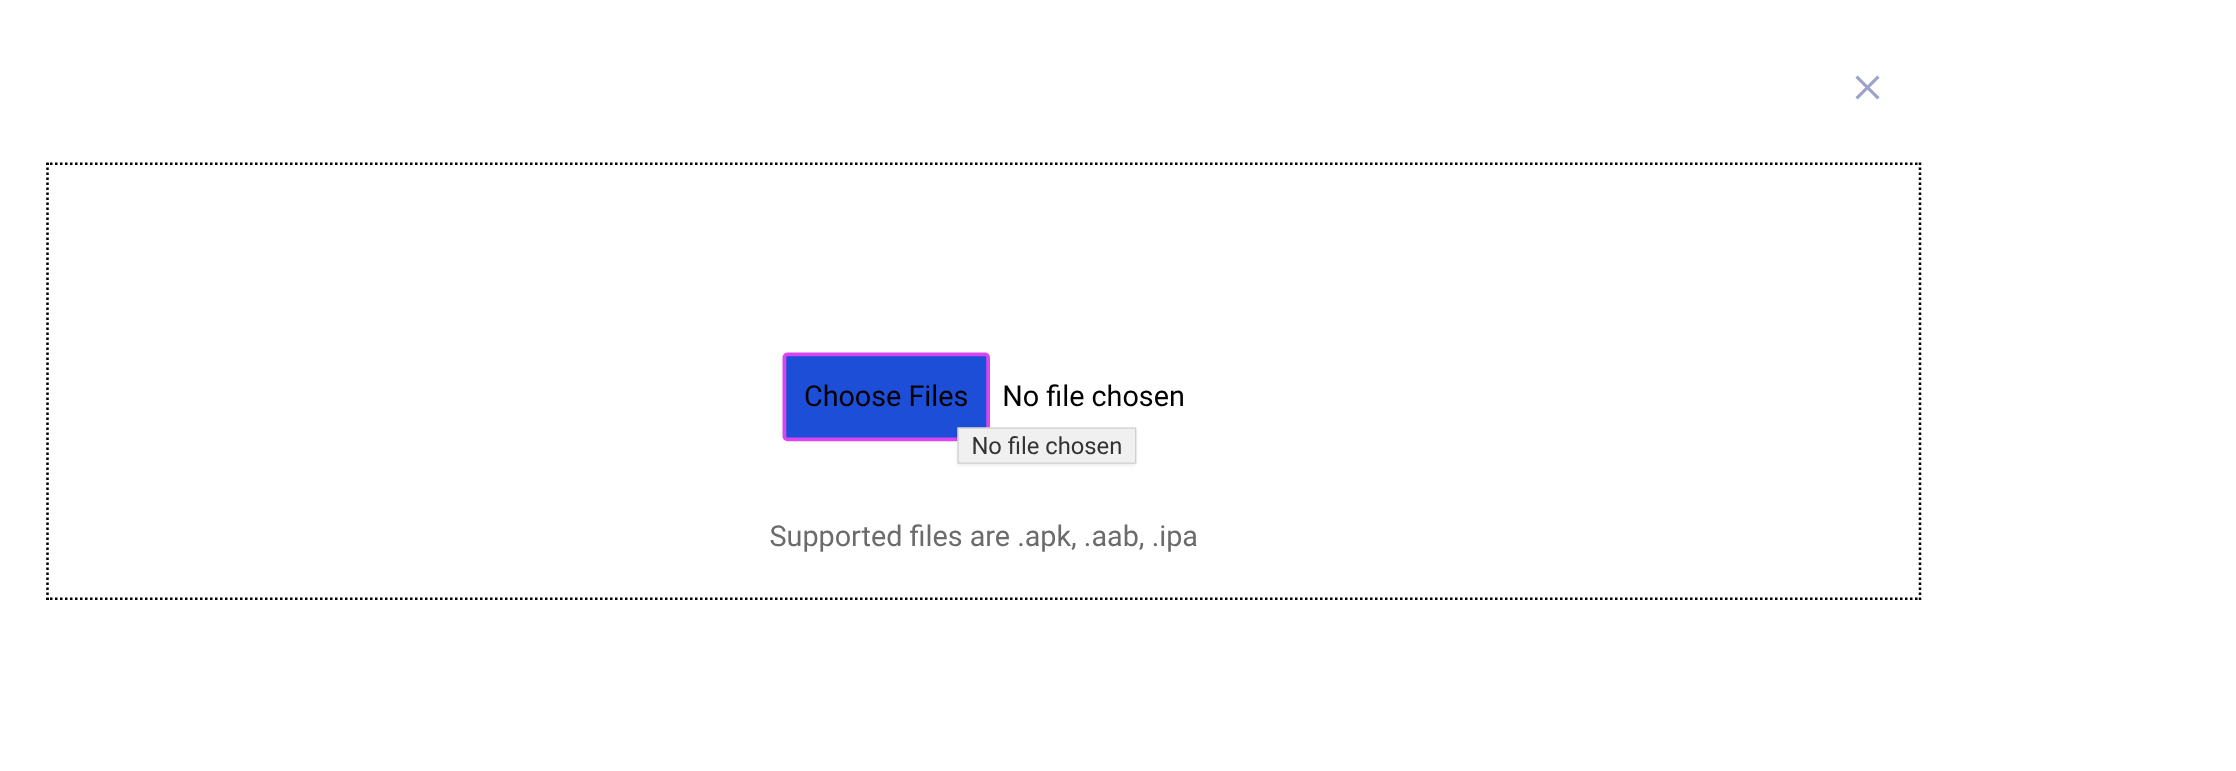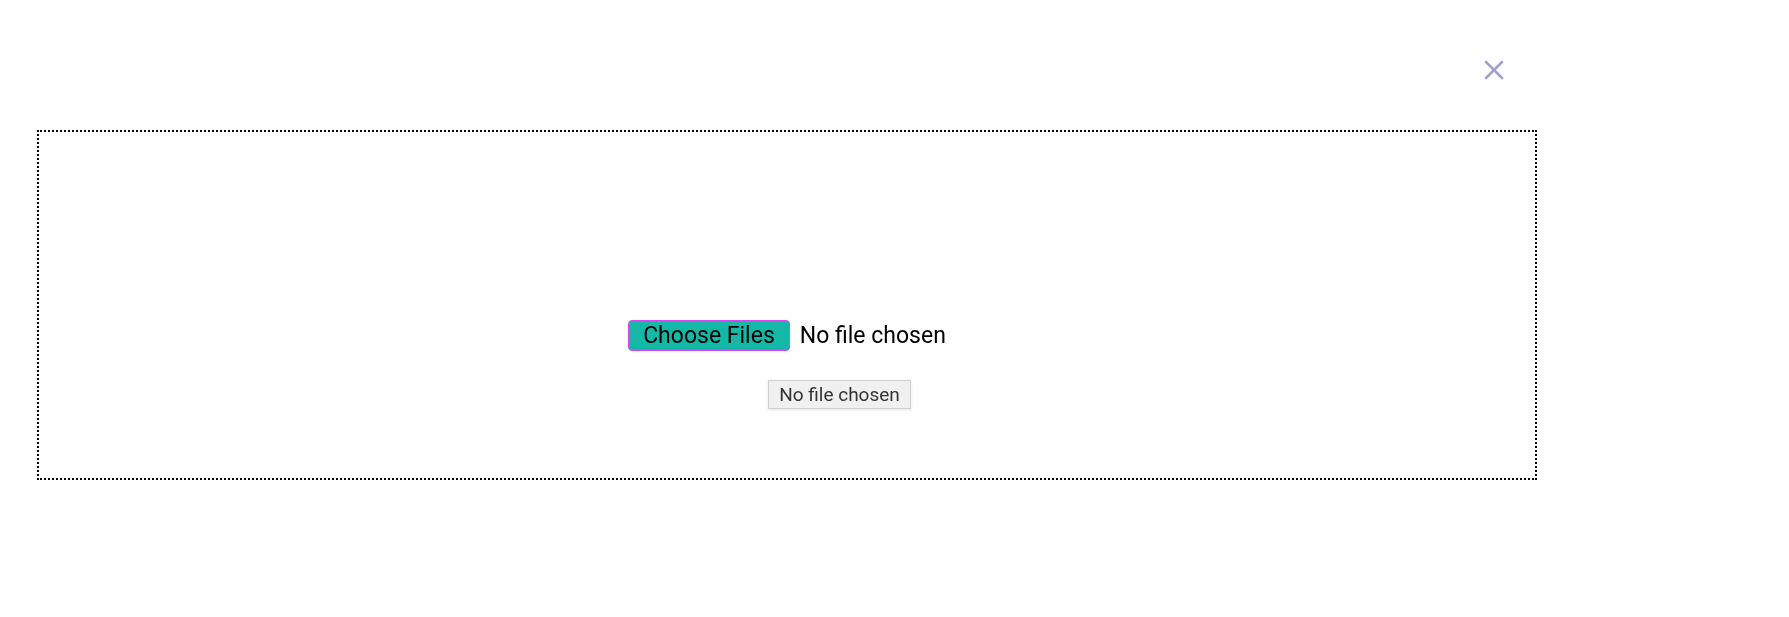--- a/index.html
+++ b/index.html
@@ -43,24 +43,24 @@
       padding-top: 120px;
     }
     .file-input-row {
       display: flex;
       align-items: center;
       gap: 10px;
       margin-bottom: 60px;
       position: relative;
     }
     .choose-files-button {
-      background: #14b8a6;
-      border: 1px solid #d946ef;
+      background: #1d4ed8;
+      border: 3px solid #d946ef;
       border-radius: 4px;
-      padding: 1px 14px;
+      padding: 19px 14px;
       font-size: 23px;
       font-family: inherit;
       color: #000000;
       cursor: pointer;
     }
     .file-status {
       font-size: 23px;
       color: #000000;
     }
     .tooltip {
@@ -91,13 +91,14 @@
     <line x1="19" y1="5" x2="5" y2="19"></line>
   </svg>
 </div>
 
 <div class="dropzone">
   <div class="file-input-row">
     <button class="choose-files-button">Choose Files</button>
     <span class="file-status">No file chosen</span>
     <div class="tooltip">No file chosen</div>
   </div>
+  <div class="info-text">Supported files are .apk, .aab, .ipa</div>
 </div>
 
 </body></html>

